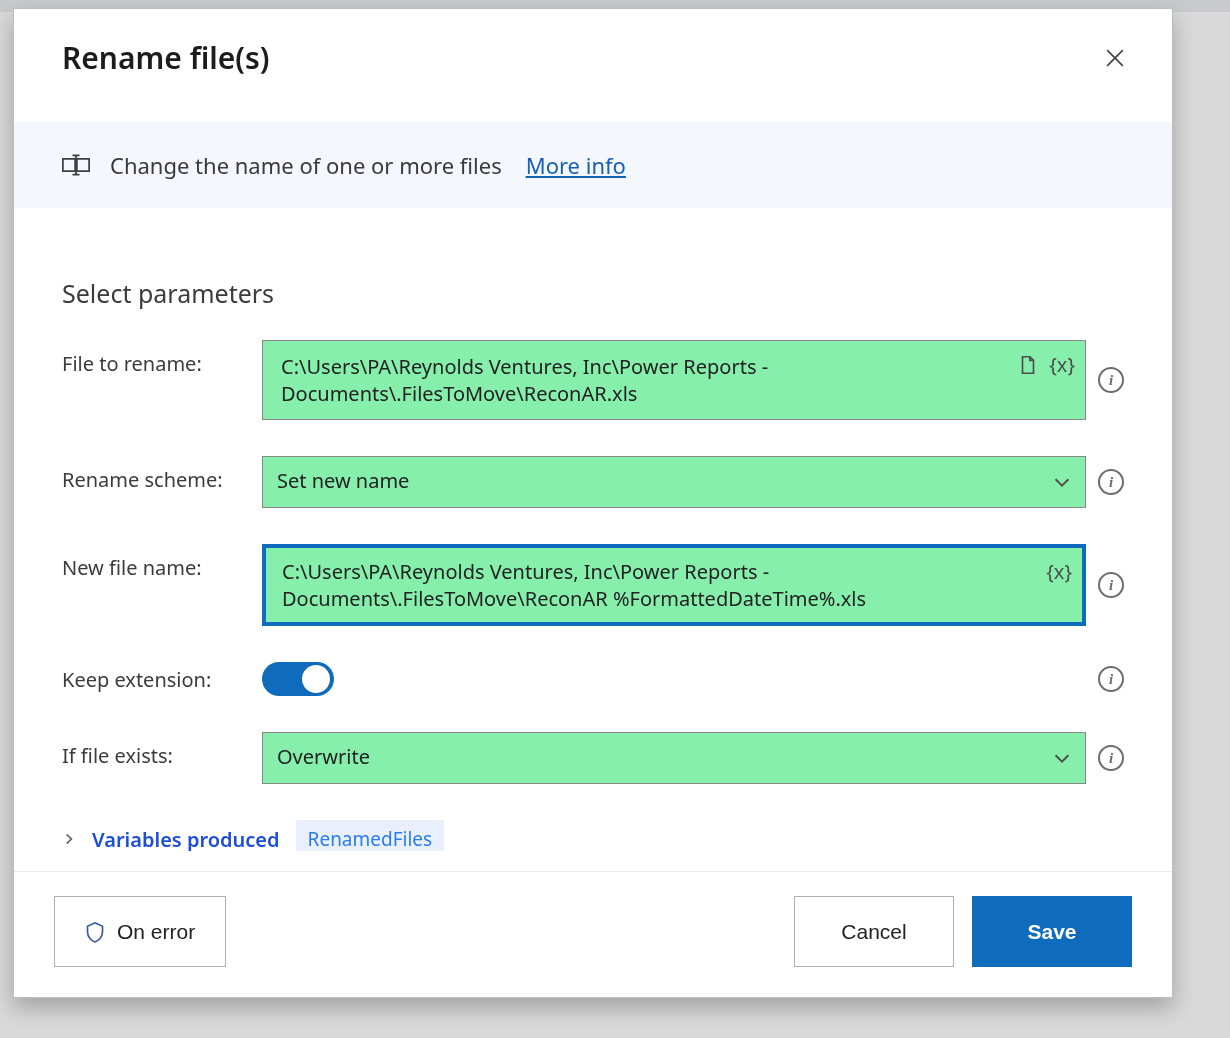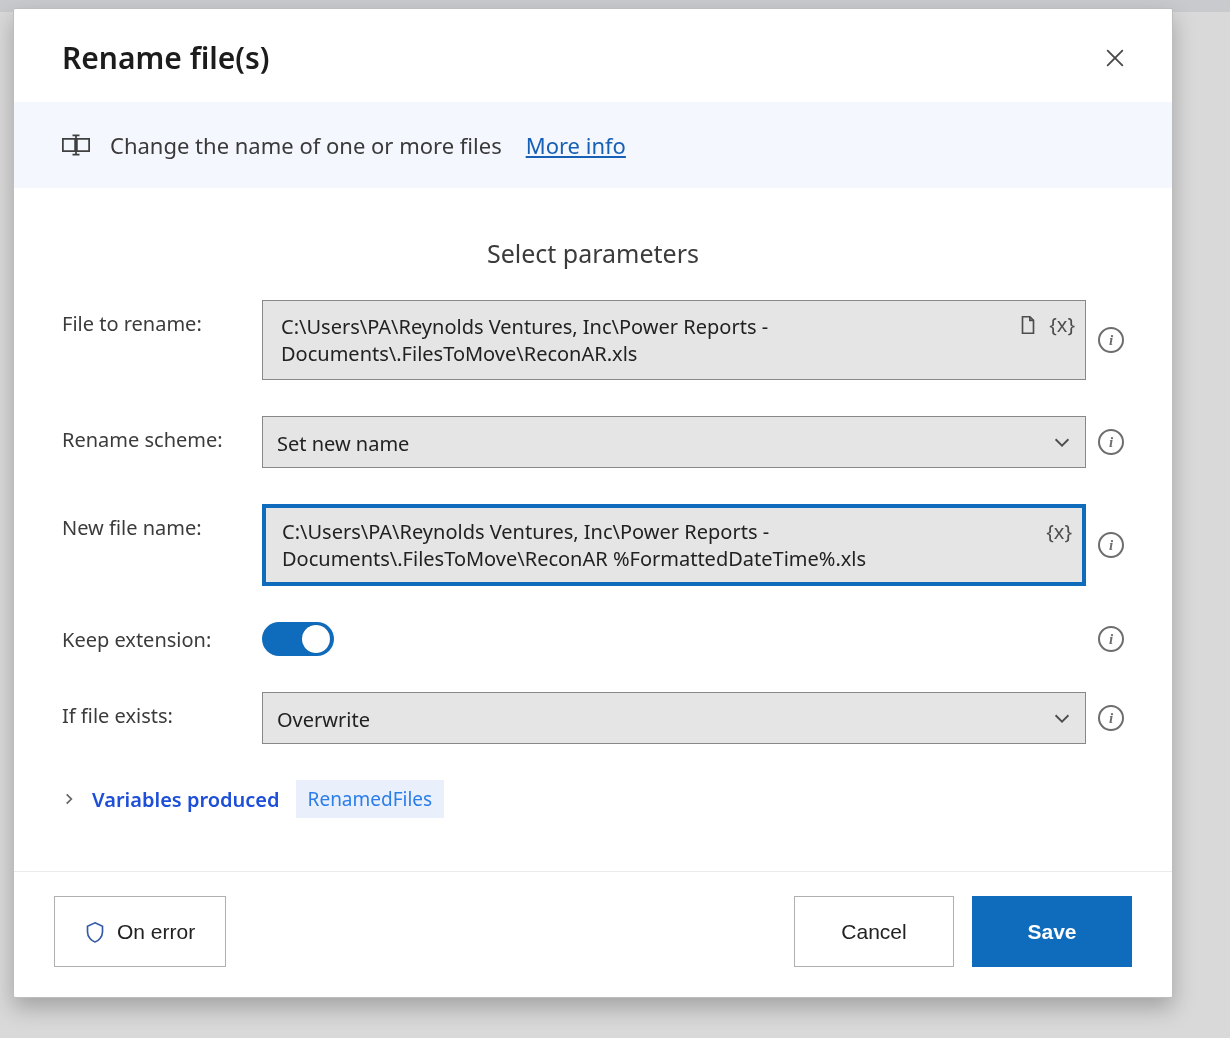--- a/index.html
+++ b/index.html
@@ -34,21 +34,21 @@
     background: #c8cacd;
   }
   .dialog {
     position: absolute;
     left: 13px; top: 8px;
     width: 1160px; height: 990px;
     background: var(--bg);
     border: 1px solid #bdbdbd;
     border-radius: 2px;
     box-shadow: 0 10px 22px rgba(0,0,0,0.25);
-    display: flex; flex-direction: column;
+    display: flex; flex-direction: column; gap: 20px;
   }
   
   .dlg-header {
     display: flex; align-items: center;
     padding: 28px 40px 24px 48px;
   }
   .dlg-title {
     font-size: 30px; font-weight: 600; color: #1c1c1c;
   }
   .dlg-close {
@@ -72,21 +72,21 @@
     text-decoration: underline; cursor: pointer;
     margin-left: 4px;
   }
   
   .dlg-body {
     flex: 1 1 auto;
     padding: 28px 48px 10px 48px;
     overflow: auto;
   }
   .section-title {
-    font-size: 25px; color: #3b3b3b; margin: 20px 0 30px 0; text-align: center;
+    font-size: 25px; color: #3b3b3b; margin: 20px 0 30px 0;
   }
   .row {
     display: flex; align-items: flex-start;
     margin-bottom: 36px;
     gap: 20px;
   }
   .row-label {
     width: 180px; padding-top: 10px;
     font-size: 20px; color: #3b3b3b;
   }
@@ -98,22 +98,22 @@
     width: 26px; height: 26px;
     border: 2px solid #6d6d6d; border-radius: 50%;
     display: inline-flex; align-items: center; justify-content: center;
     color: #6d6d6d; font-family: Georgia, serif; font-style: italic;
     font-size: 15px; font-weight: 600;
     cursor: pointer; user-select: none;
   }
   .ctrl {
     flex: 1; min-height: 52px;
     border: 1px solid var(--border);
-    background: #e5e5e5; position: relative;
-    display: flex; align-items: flex-end;
+    background: #86efac; position: relative;
+    display: flex; align-items: flex-start;
     padding: 10px 14px;
     font-size: 20px; line-height: 1.35;
     color: #222;
   }
   .ctrl.textarea { padding: 12px 90px 12px 18px; min-height: 74px; }
   .ctrl.textarea .text { white-space: normal; word-break: break-word; }
   .ctrl.select { padding-right: 44px; cursor: pointer; }
   .ctrl .chev {
     position: absolute; right: 12px; top: 50%; transform: translateY(-50%);
     width: 22px; height: 22px; color: #4d4d4d;

